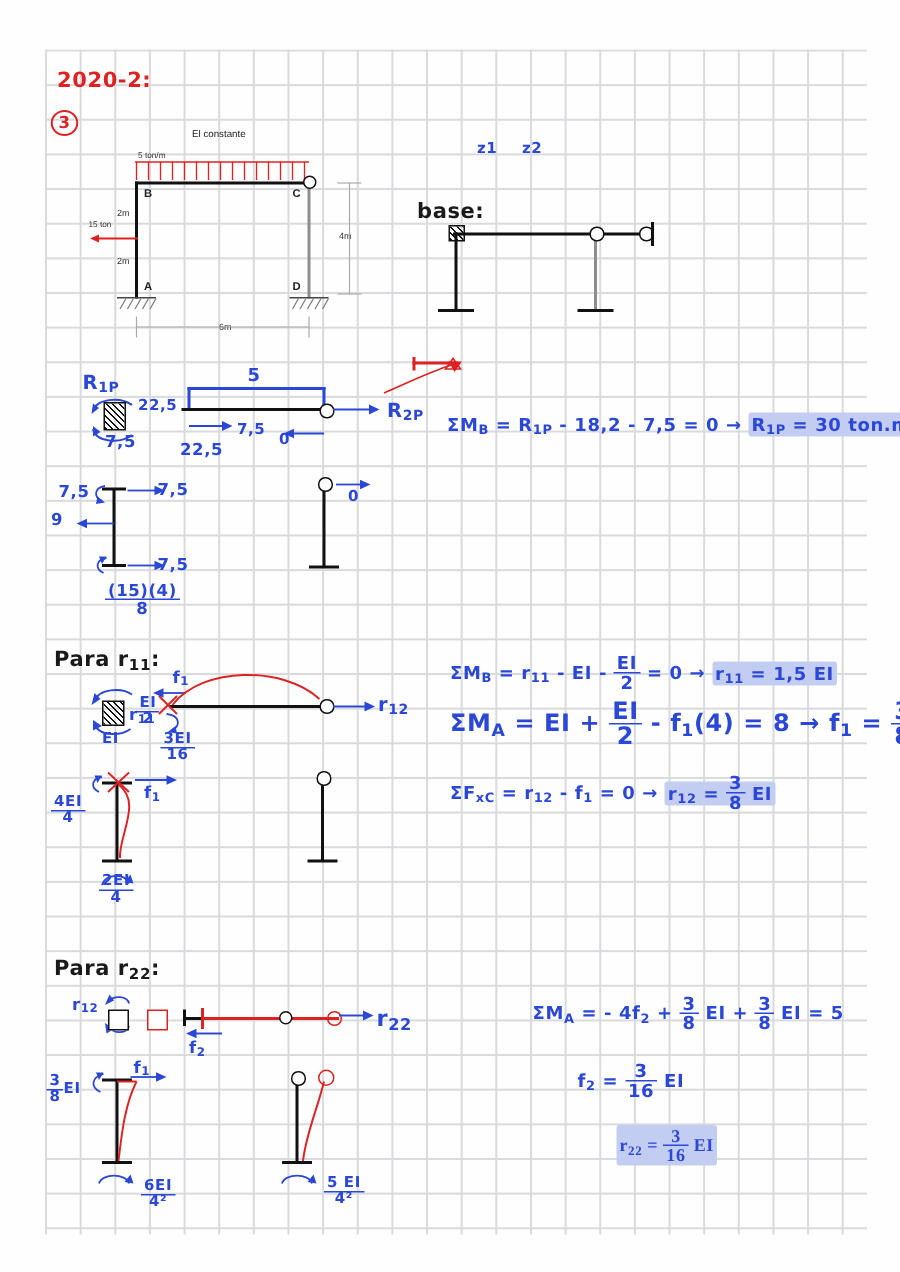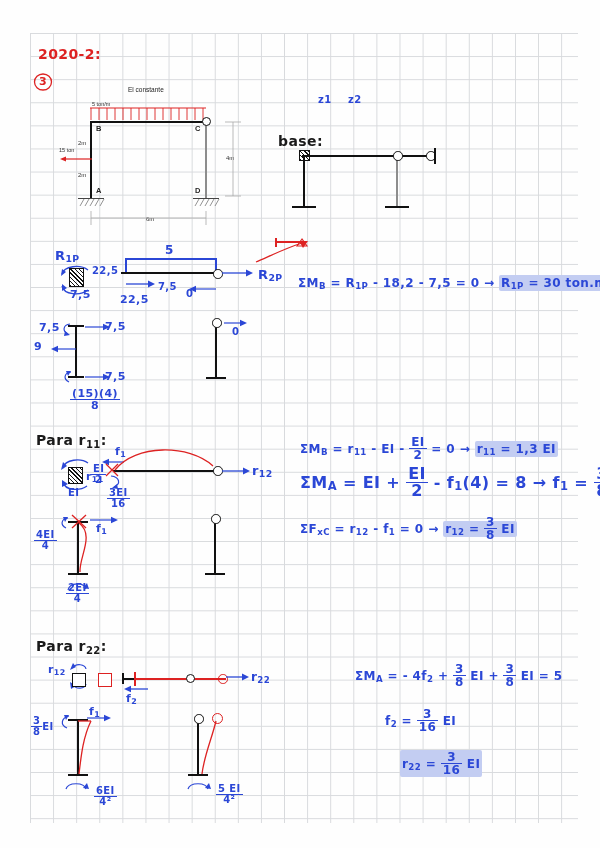--- a/index.html
+++ b/index.html
@@ -349,21 +349,21 @@
     </svg>
     <div class="hw blue" style="left:66px;top:583px;font-size:10px;">
       <span class="frac"><span class="num">2EI</span><span class="den">4</span></span>
     </div>
 
     <div class="bar" style="left:214px;top:522px;width:1.6px;height:52px;"></div>
     <div class="bar" style="left:205px;top:573px;width:20px;height:1.5px;"></div>
     <div class="hinge" style="left:211px;top:514px;width:7.5px;height:7.5px;"></div>
 
     <div class="hw blue" style="left:300px;top:436px;font-size:12px;">
-      <span>ΣM</span><span class="sub">B</span><span> = r</span><span class="sub">11</span><span> - EI - </span><span class="frac"><span class="num">EI</span><span class="den">2</span></span><span> = 0 → </span><span class="hl"><span>r</span><span class="sub">11</span><span> = 1,3 EI</span></span>
+      <span>ΣM</span><span class="sub">B</span><span> = r</span><span class="sub">11</span><span> - EI - </span><span class="frac"><span class="num">EI</span><span class="den">2</span></span><span> = 0 → </span><span class="hl"><span>r</span><span class="sub">11</span><span> = 1,5 EI</span></span>
     </div>
     <div class="hw blue" style="left:300px;top:466px;font-size:16px;">
       <span>ΣM</span><span class="sub">A</span><span> = EI + </span><span class="frac"><span class="num">EI</span><span class="den">2</span></span><span> - f</span><span class="sub">1</span><span>(4) = 8 → f</span><span class="sub">1</span><span> = </span><span class="frac"><span class="num">3</span><span class="den">8</span></span><span> EI</span>
     </div>
     <div class="hw blue" style="left:300px;top:516px;font-size:12px;">
       <span>ΣF</span><span class="sub">xC</span><span> = r</span><span class="sub">12</span><span> - f</span><span class="sub">1</span><span> = 0 → </span><span class="hl"><span>r</span><span class="sub">12</span><span> = </span><span class="frac"><span class="num">3</span><span class="den">8</span></span><span> EI</span></span>
     </div>
   </div>
 
   <div class="layer">
@@ -395,21 +395,21 @@
       <polygon points="2,5 9,1.8 9,8.2" fill="#2b47d6"></polygon>
     </svg>
     <div class="hw blue" style="left:126px;top:692px;font-size:11px;">
       <span>f</span><span class="sub">2</span>
     </div>
 
     <svg style="left:224px;top:672px;width:28px;height:10px;">
       <line x1="2" y1="5" x2="20" y2="5" stroke="#2b47d6" stroke-width="1.3"></line>
       <polygon points="25,5 18,1.6 18,8.4" fill="#2b47d6"></polygon>
     </svg>
-    <div class="hw blue" style="left:251px;top:670px;font-size:12px;">
+    <div class="hw blue" style="left:251px;top:670px;font-size:15px;">
       <span>r</span><span class="sub">22</span>
     </div>
 
     <div class="hw blue" style="left:31px;top:716px;font-size:10px;">
       <span class="frac"><span class="num">3</span><span class="den">8</span></span><span>EI</span>
     </div>
     <svg style="left:58px;top:714px;width:16px;height:16px;">
       <path d="M11,2 C3,4 2,11 9,14" fill="none" stroke="#2b47d6" stroke-width="1.2"></path>
       <polygon points="11,1 6,1 8,6" fill="#2b47d6"></polygon>
     </svg>
@@ -449,17 +449,17 @@
     <div class="hw blue" style="left:216px;top:784px;font-size:10px;">
       <span class="frac"><span class="num">5 EI</span><span class="den">4²</span></span>
     </div>
 
     <div class="hw blue" style="left:355px;top:663px;font-size:12px;">
       <span>ΣM</span><span class="sub">A</span><span> = - 4f</span><span class="sub">2</span><span> + </span><span class="frac"><span class="num">3</span><span class="den">8</span></span><span> EI + </span><span class="frac"><span class="num">3</span><span class="den">8</span></span><span> EI = 5</span>
     </div>
     <div class="hw blue" style="left:385px;top:708px;font-size:12px;">
       <span>f</span><span class="sub">2</span><span> = </span><span class="frac"><span class="num">3</span><span class="den">16</span></span><span> EI</span>
     </div>
-    <div class="hw blue hl" style="left:400px;top:750px;font-size:12px;">
+    <div class="hw blue hl" style="left:411px;top:750px;font-size:12px;font-family:Liberation Serif, serif;">
       <span>r</span><span class="sub">22</span><span> = </span><span class="frac"><span class="num">3</span><span class="den">16</span></span><span> EI</span>
     </div>
   </div>
 </div>
 
 </body></html>

